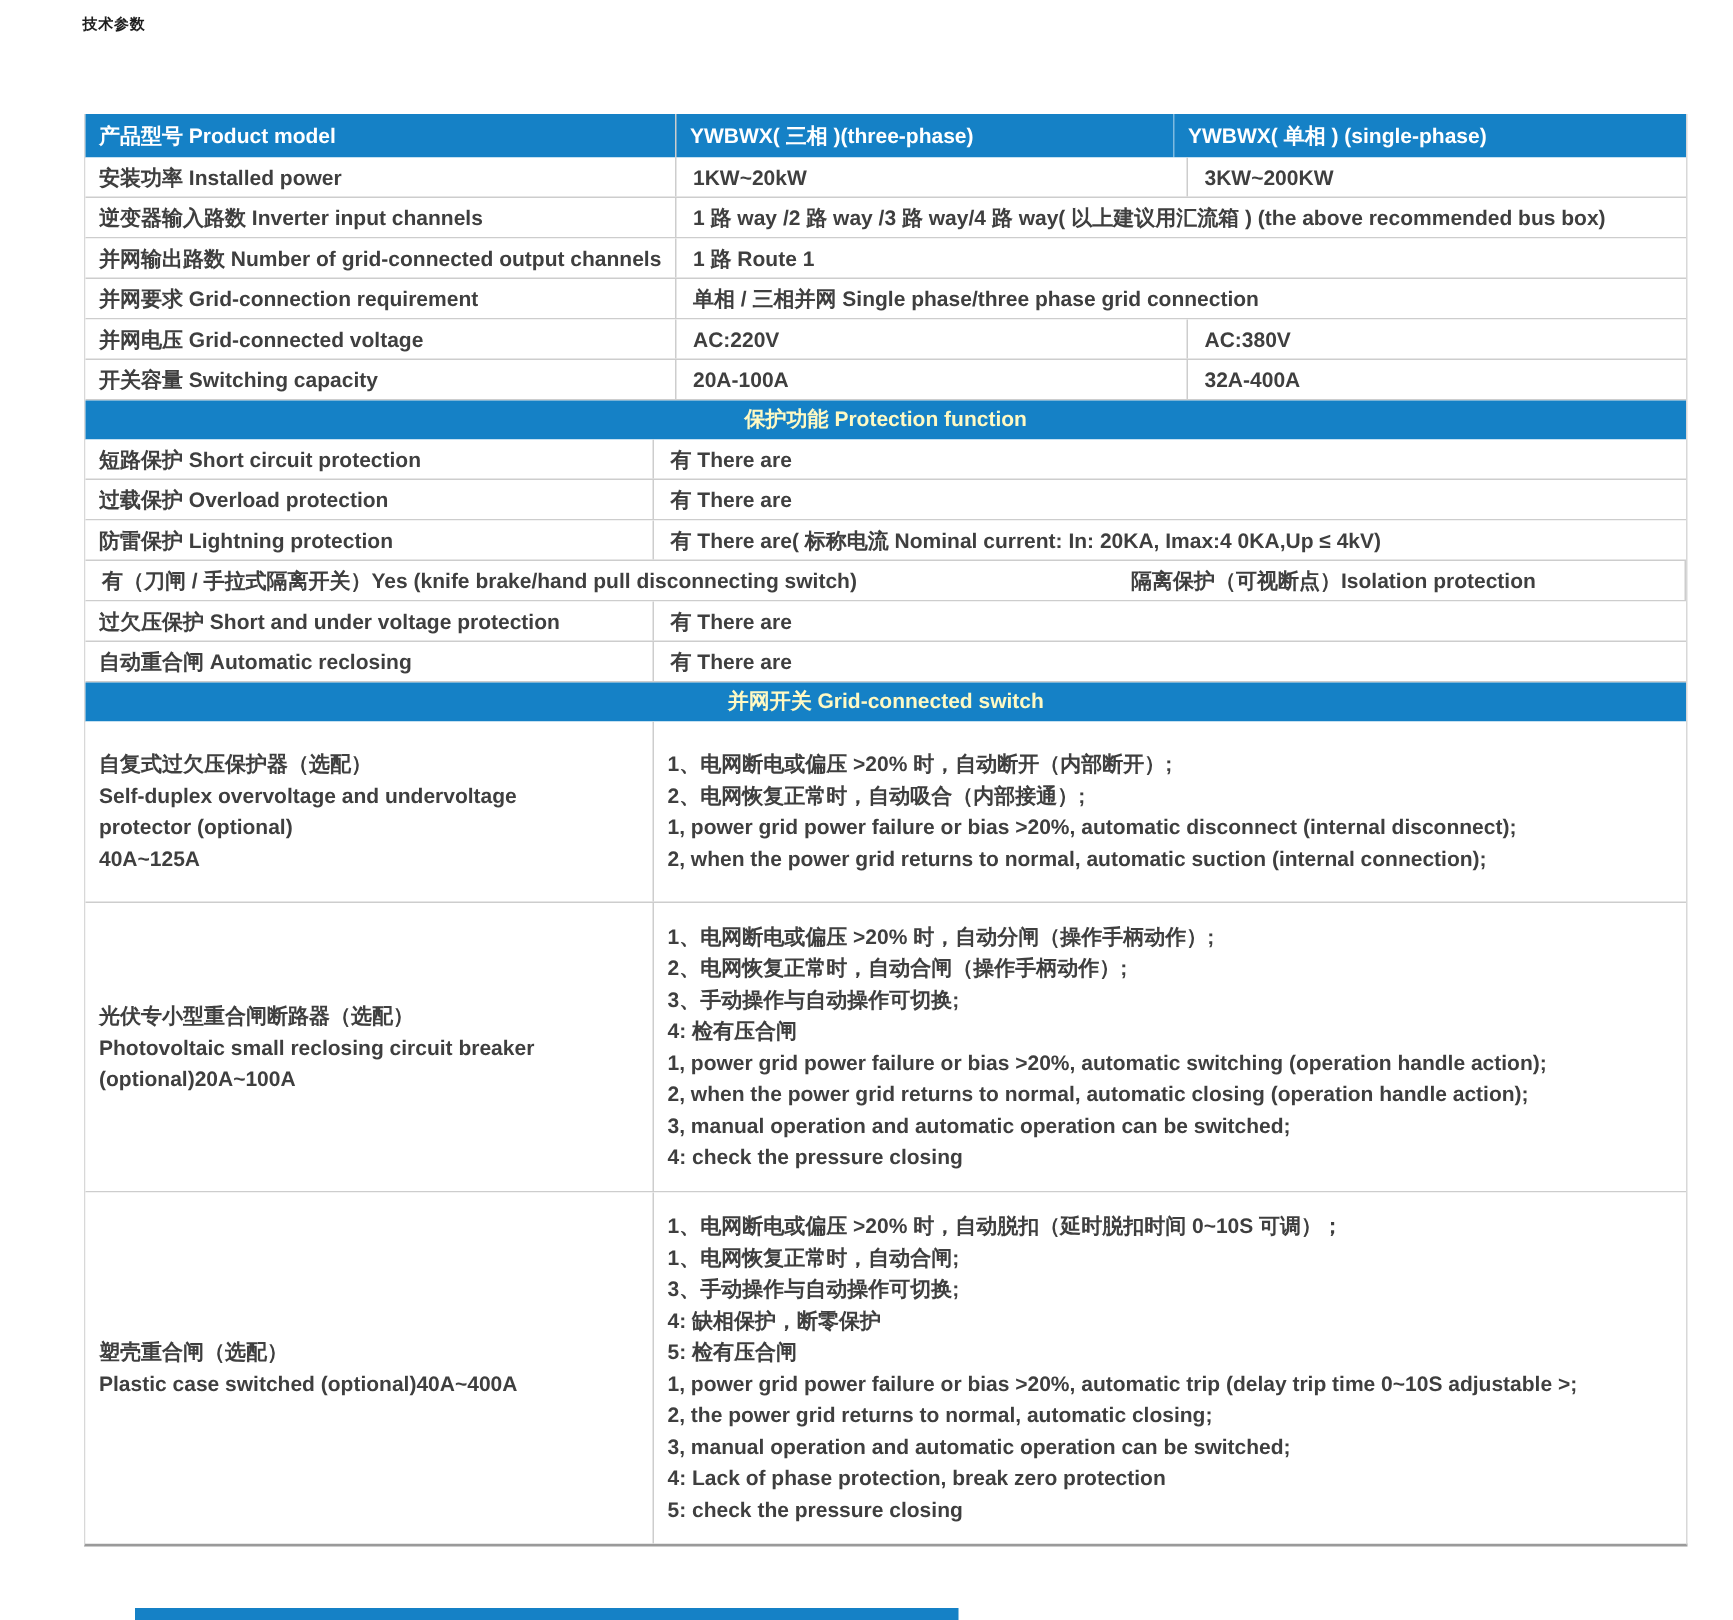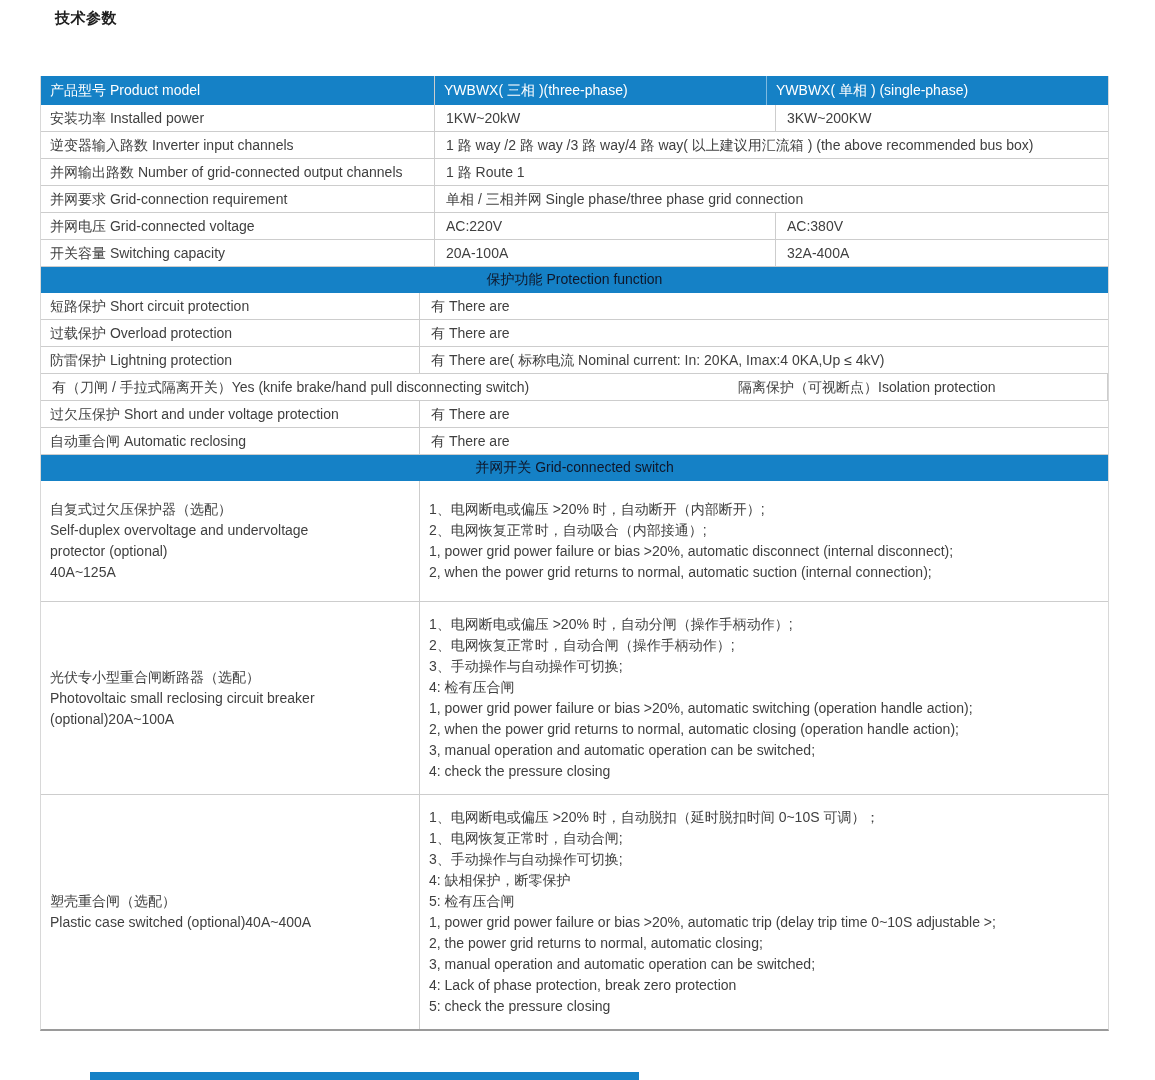--- a/index.html
+++ b/index.html
@@ -3,34 +3,34 @@
 <meta charset="utf-8">
 <style>
   html,body{margin:0;padding:0;background:#ffffff;}
   body{
     width:1155px;height:1080px;position:relative;overflow:hidden;
     font-family:"Liberation Sans","DejaVu Sans",sans-serif;
     color:#3f3f3f;-webkit-font-smoothing:antialiased;
   }
   .page-title{
     position:absolute;left:55px;top:9px;margin:0;
-    font-size:15px;font-weight:bold;color:#1d1d1d;letter-spacing:.5px;
+    font-size:10px;font-weight:bold;color:#1d1d1d;letter-spacing:.5px;
   }
   .spec-table{
-    position:absolute;left:40px;top:76px;width:1069px;
+    position:absolute;left:56px;top:76px;width:1069px;
     border-left:1px solid #d8d8d8;border-right:1px solid #d8d8d8;
     border-bottom:2px solid #9a9a9a;
-    font-size:14px;box-sizing:border-box;
+    font-size:14px;box-sizing:border-box;font-weight:bold;
   }
   .row{display:flex;align-items:stretch;border-bottom:1px solid #cdcdcd;min-height:27px;box-sizing:border-box;background:#fff;}
   .row:last-child{border-bottom:none;}
   .header-row{background:var(--accent);color:#ffffff;border-bottom:none;min-height:29px;}
   .header-row .cell{border-right:1px solid rgba(255,255,255,.45);}
   .header-row .cell:last-child{border-right:none;}
-  .section-row{background:var(--accent);color:#0f172a;border-bottom:none;min-height:26px;justify-content:center;}
+  .section-row{background:var(--accent);color:#fef9c3;border-bottom:none;min-height:26px;justify-content:center;}
   .section-row .section-label{display:flex;align-items:center;justify-content:center;width:100%;text-align:center;}
   .cell{display:flex;align-items:center;padding:3px 8px 3px 9px;box-sizing:border-box;line-height:1.35;}
   
   .s0 .c1{width:394px;flex:none;border-right:1px solid #cdcdcd;}
   .s0 .c2{width:341px;flex:none;border-right:1px solid #cdcdcd;}
   .s0 .c3{flex:1;}
   .s0 .cspan{flex:1;}
   
   .s1 .c1,.s2 .c1{width:379px;flex:none;border-right:1px solid #cdcdcd;}
   .s1 .cspan,.s2 .cspan{flex:1;}

